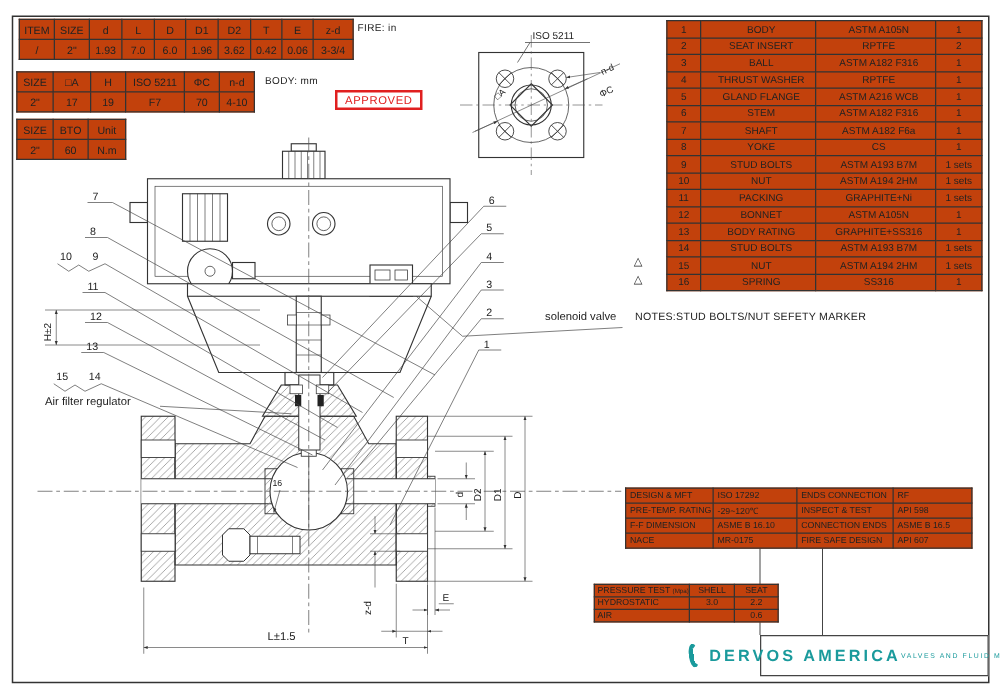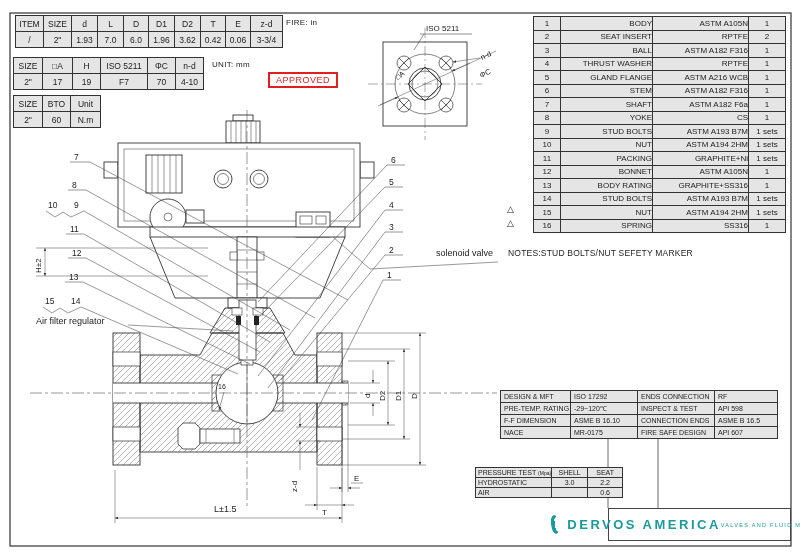--- a/index.html
+++ b/index.html
@@ -1,28 +1,28 @@
 <!DOCTYPE html>
 <html><head>
 <meta charset="utf-8">
 <style>
   *{margin:0;padding:0;box-sizing:border-box}
   html,body{width:800px;height:555px;background:#fff;overflow:hidden}
   body{font-family:"Liberation Sans",sans-serif;color:#222;position:relative}
   .abs{position:absolute}
-  table{border-collapse:collapse;table-layout:fixed;background:#e5e5e5}
+  table{border-collapse:collapse;table-layout:fixed;background:#c2410c}
   td{border:1px solid #333;text-align:center;overflow:hidden;white-space:nowrap;font-weight:normal}
   .t1 td{font-size:8.5px;height:16px}
   .unitlbl{font-size:8px;letter-spacing:.3px}
   .stamp{border:2px solid #e02020;color:#e02020;font-size:9px;font-weight:normal;
          letter-spacing:.5px;padding:1px 6px;background:#fff}
   .pt{font-size:8px}
   .pt tr{height:13.5px}
   .pt td{height:13.5px}
-  .pt .l{text-align:right;padding-left:5px}
+  .pt .l{text-align:center;padding-left:5px}
   .warn{font-size:9px;color:#222;line-height:13.5px}
   .notes{font-size:8.5px;letter-spacing:.2px}
   .spec{font-size:7px}
   .spec td{height:12px;text-align:left;padding-left:3px}
   .press{font-size:7px}
   .press td{height:10px}
   .press .l{text-align:left;padding-left:2px}
   .tiny{font-size:5px}
   .logobox{border:1px solid #444;display:flex;align-items:center;justify-content:center;gap:8px;background:#fff}
   .logoring{width:15px;height:19px;border:4.5px solid #1a9a9c;border-right-color:transparent;
@@ -365,21 +365,21 @@
   <tr>
     <td>2"</td>
     <td>17</td>
     <td>19</td>
     <td>F7</td>
     <td>70</td>
     <td>4-10</td>
   </tr>
 </tbody>
   </table>
-<div class="abs unitlbl" style="left:212px;top:60px">UNIT: mm</div>
+<div class="abs unitlbl" style="left:212px;top:60px">BODY: mm</div>
 
 <div class="abs stamp" style="left:268px;top:72px">APPROVED</div>
 
 <table class="t1 abs" style="left:13px;top:95px">
   <colgroup>
       <col style="width:29px">
       <col style="width:28px">
       <col style="width:30px">
     </colgroup>
   <tbody>

